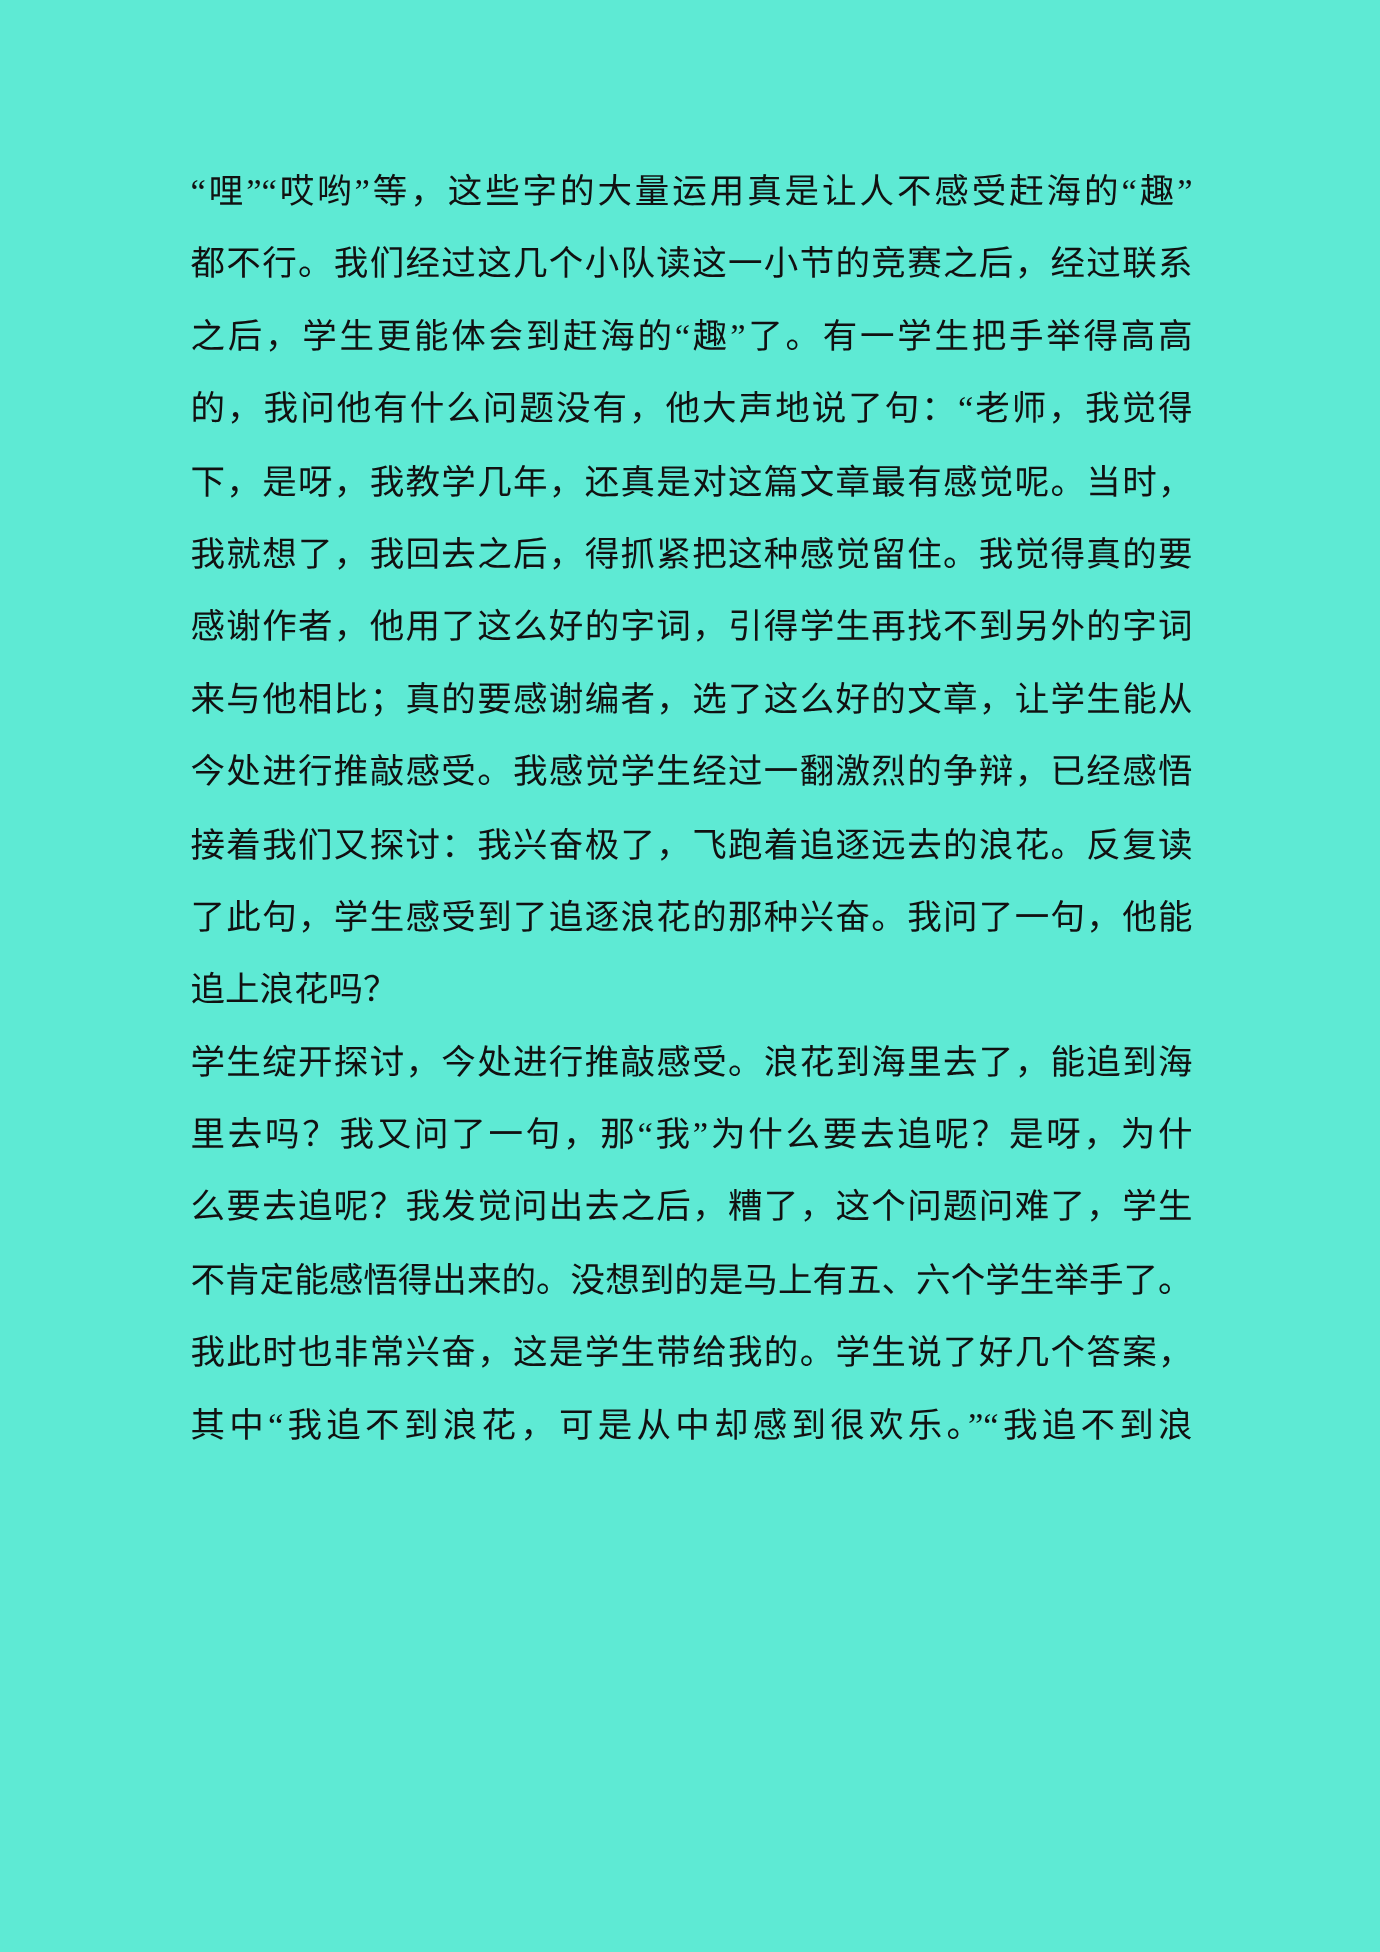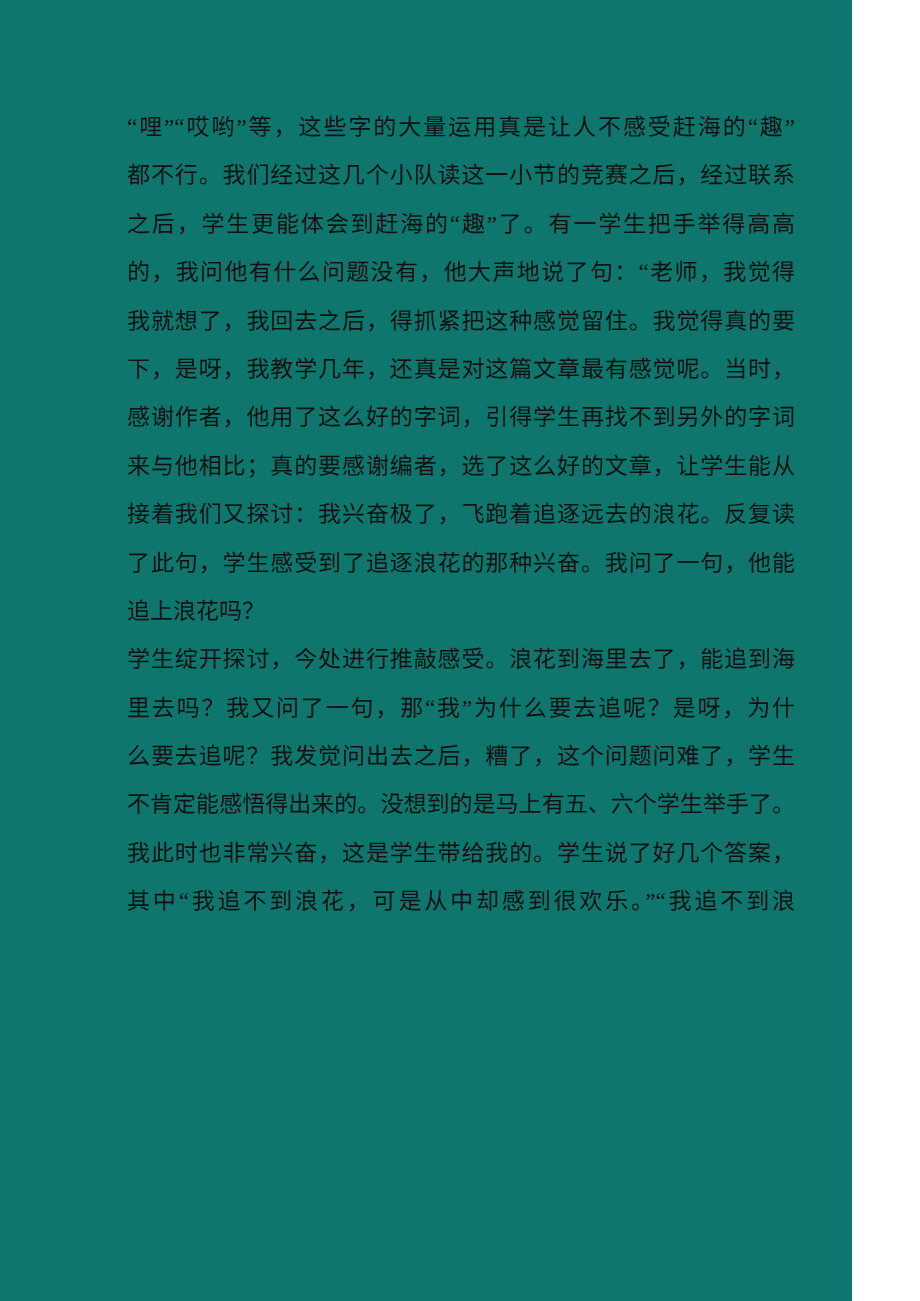--- a/index.html
+++ b/index.html
@@ -2,23 +2,23 @@
 <html lang="zh-CN"><head>
 <meta charset="utf-8">
 <style>
   html, body {
     margin: 0;
     padding: 0;
     background: #ffffff;
   }
   .page {
     position: relative;
-    width: 852px;
+    width: 920px;
     height: 1301px;
-    background: #0f766e;
+    background: #5eead4;
     overflow: hidden;
     font-family: "Liberation Serif", "DejaVu Serif", serif;
   }
   .textblock {
     position: absolute;
     left: 127px;
     top: 104px;
     width: 668px;
     color: #111111;
     font-size: 23px;
@@ -43,24 +43,25 @@
 <body>
 
 <div class="page">
   <div class="textblock">
 
     <div class="para">
       <div class="line">“哩”“哎哟”等，这些字的大量运用真是让人不感受赶海的“趣”</div>
       <div class="line">都不行。我们经过这几个小队读这一小节的竞赛之后，经过联系</div>
       <div class="line">之后，学生更能体会到赶海的“趣”了。有一学生把手举得高高</div>
       <div class="line">的，我问他有什么问题没有，他大声地说了句：“老师，我觉得</div>
+      <div class="line">下，是呀，我教学几年，还真是对这篇文章最有感觉呢。当时，</div>
       <div class="line">我就想了，我回去之后，得抓紧把这种感觉留住。我觉得真的要</div>
-      <div class="line">下，是呀，我教学几年，还真是对这篇文章最有感觉呢。当时，</div>
       <div class="line">感谢作者，他用了这么好的字词，引得学生再找不到另外的字词</div>
       <div class="line">来与他相比；真的要感谢编者，选了这么好的文章，让学生能从</div>
+      <div class="line">今处进行推敲感受。我感觉学生经过一翻激烈的争辩，已经感悟</div>
     </div>
 
     <div class="para">
       <div class="line">接着我们又探讨：我兴奋极了，飞跑着追逐远去的浪花。反复读</div>
       <div class="line">了此句，学生感受到了追逐浪花的那种兴奋。我问了一句，他能</div>
       <div class="line para-end">追上浪花吗？</div>
     </div>
 
     <div class="para">
       <div class="line">学生绽开探讨，今处进行推敲感受。浪花到海里去了，能追到海</div>

